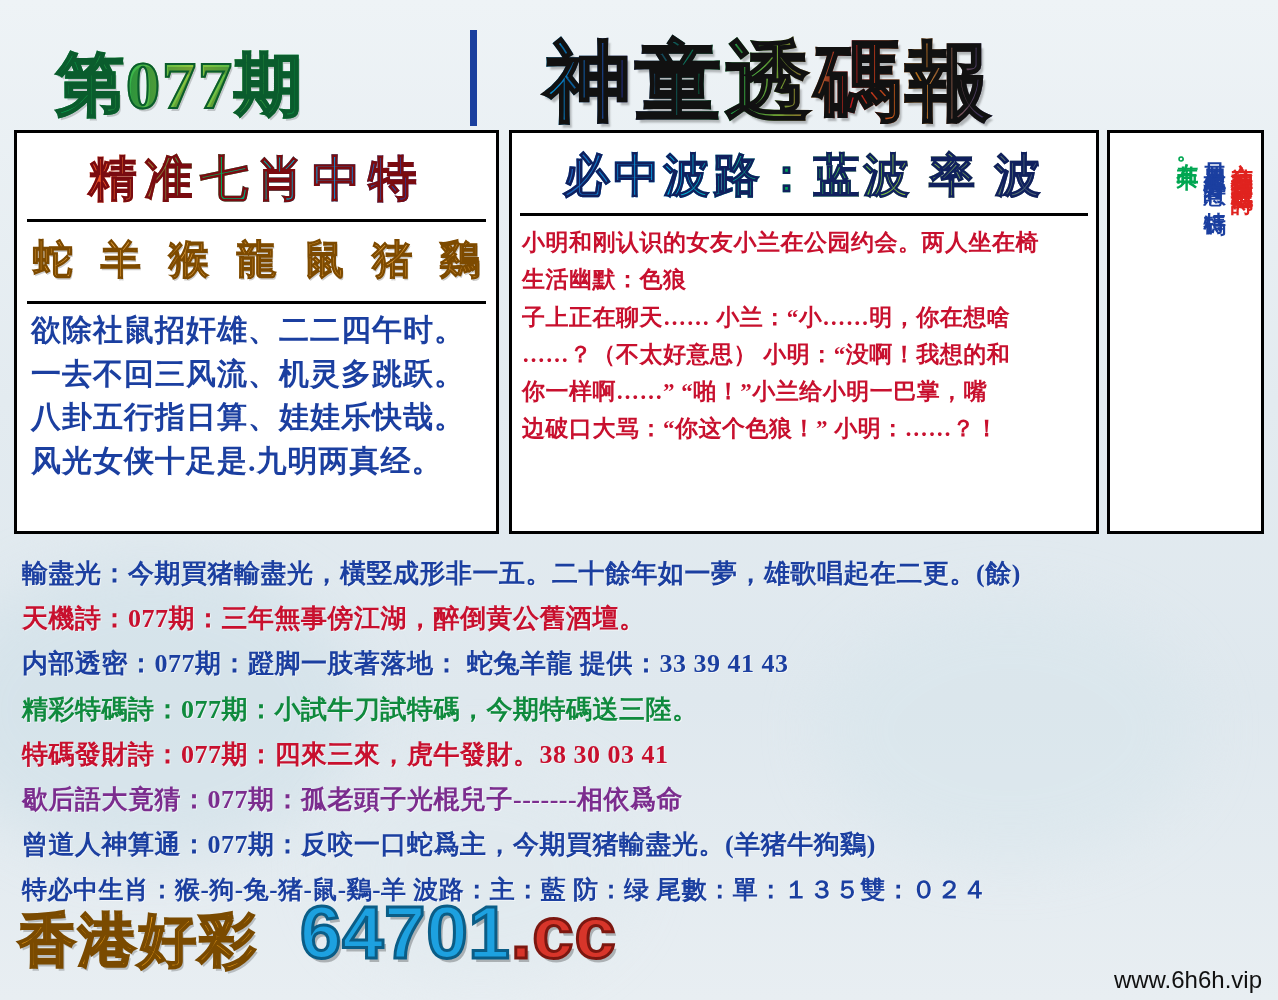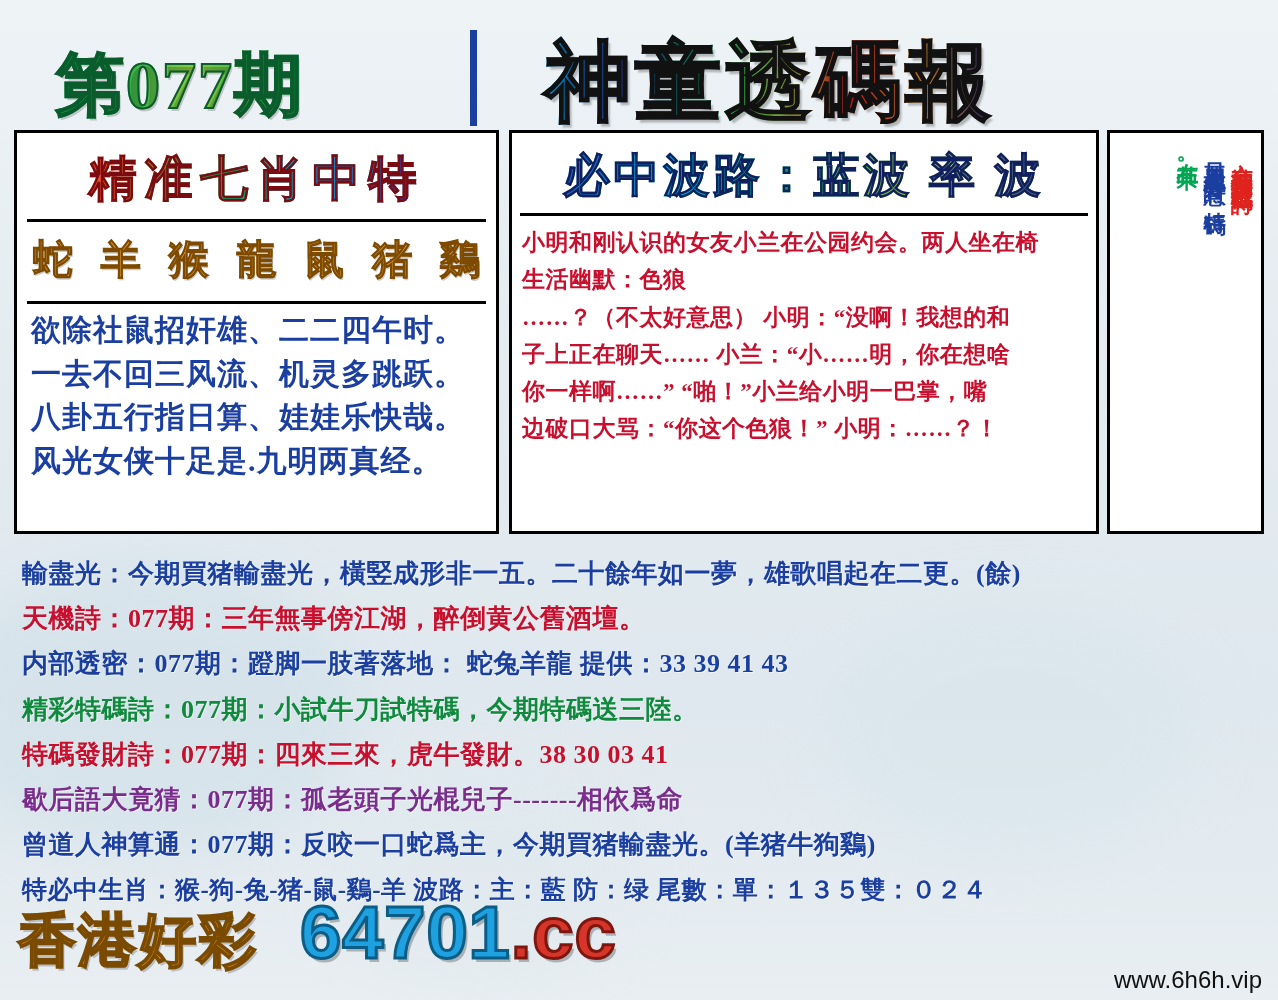--- a/index.html
+++ b/index.html
@@ -185,22 +185,22 @@
         <div class="verse">风光女侠十足是.九明两真经。</div>
       </div>
     </div>
 
     <div class="panel panel-mid">
       <div class="pm-title">必中波路：蓝波 率 波</div>
       <div class="pm-rule"></div>
       <div class="pm-body">
         <div class="pm-line">小明和刚认识的女友小兰在公园约会。两人坐在椅</div>
         <div class="pm-line first">生活幽默：色狼</div>
+        <div class="pm-line">子上正在聊天……  小兰：“小……明，你在想啥</div>
         <div class="pm-line">……？（不太好意思）  小明：“没啊！我想的和</div>
-        <div class="pm-line">子上正在聊天……  小兰：“小……明，你在想啥</div>
         <div class="pm-line">你一样啊……”  “啪！”小兰给小明一巴掌，嘴</div>
         <div class="pm-line">边破口大骂：“你这个色狼！”  小明：……？！</div>
       </div>
     </div>
 
     <div class="panel panel-right">
       <div class="pr-inner">
         <div class="vcol c1">六合神童特别奉献透碼詩</div>
         <div class="vcol c2">只要用心解开詩意，特碼</div>
         <div class="vcol c3">在其中。</div>

